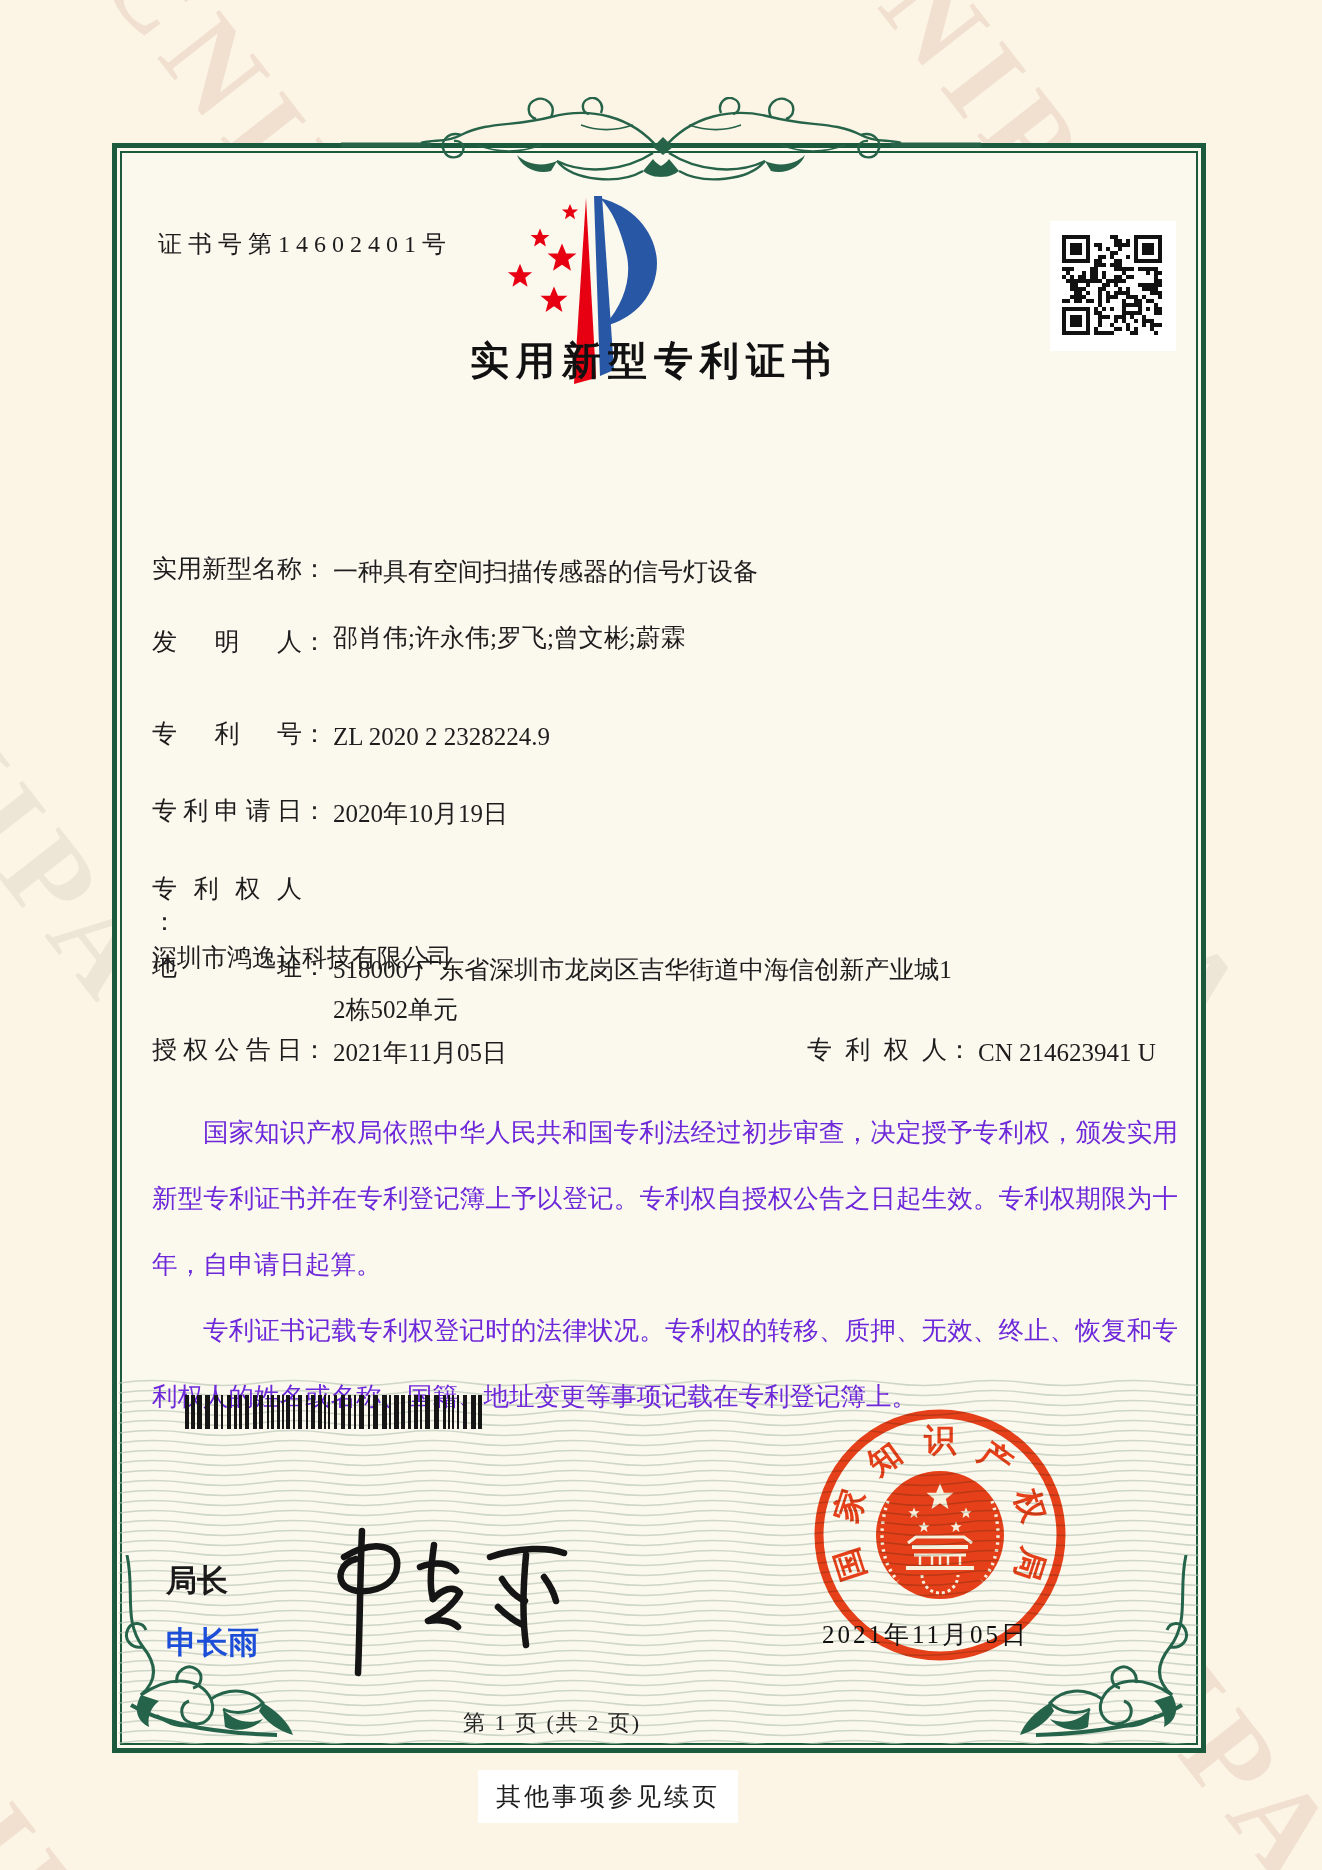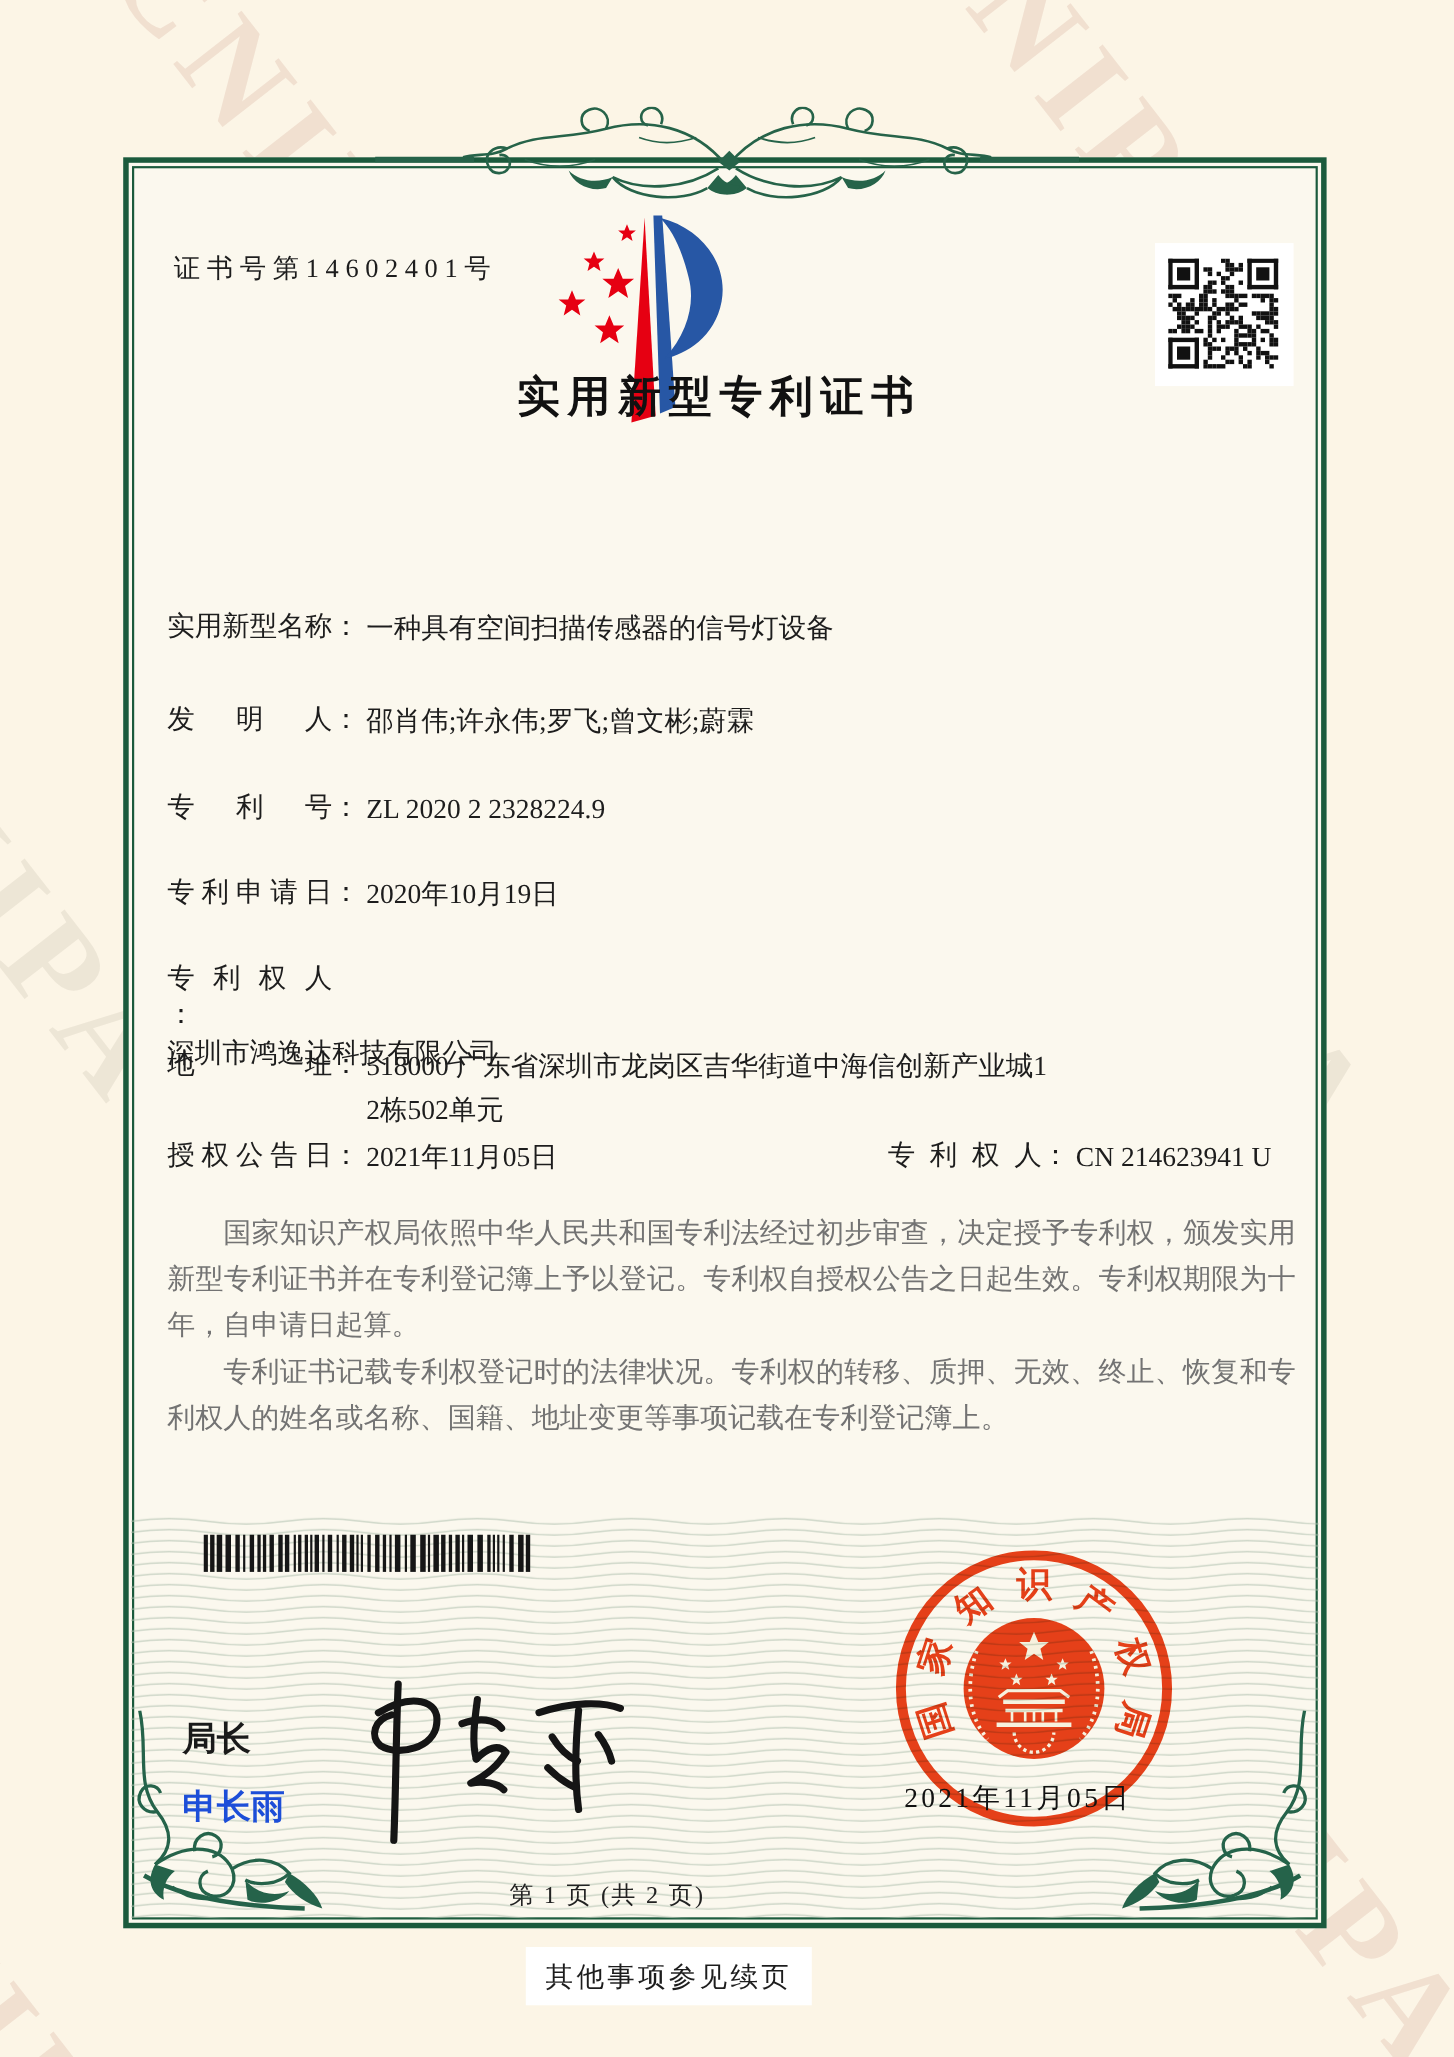--- a/index.html
+++ b/index.html
@@ -17,21 +17,21 @@
   .logo{position:absolute;left:478px;top:186px;}
   .qr-wrap{position:absolute;left:1050px;top:221px;width:126px;height:130px;background:#fff;display:flex;align-items:center;justify-content:center;}
   .title{position:absolute;left:112px;top:334px;width:1084px;text-align:center;font-size:39px;font-weight:bold;letter-spacing:7px;color:#111;}
   
   .field-row{position:absolute;left:152px;font-size:25px;color:#1d1d1d;display:flex;align-items:flex-start;}
   .field-label{display:inline-block;width:150px;text-align:justify;text-align-last:justify;}
   .field-colon{display:inline-block;margin-right:6px;}
   .field-value{display:inline-block;white-space:pre-line;max-width:760px;line-height:40px;}
   .grant-two{position:absolute;left:655px;top:0;display:flex;font-size:25px;}
   
-  .body-text{position:absolute;left:152px;top:1100px;width:1026px;font-size:25.5px;line-height:42px;color:#737373;text-align:justify;}
+  .body-text{position:absolute;left:152px;top:1100px;width:1026px;font-size:25.5px;line-height:66px;color:#6d28d9;text-align:justify;}
   .body-text p{margin:0;text-indent:2em;}
   
   .barcode{position:absolute;left:185px;top:1395px;}
   
   .waves{position:absolute;left:119px;top:1378px;pointer-events:none;}
   
   .signer-title{position:absolute;left:166px;top:1560px;font-size:31px;font-weight:bold;font-family:"Liberation Sans","DejaVu Sans",sans-serif;color:#1a1a1a;}
   .signer-name{position:absolute;left:166px;top:1622px;font-size:31px;font-weight:bold;font-family:"Liberation Sans","DejaVu Sans",sans-serif;color:#1d4ed8;}
   .signature{position:absolute;left:300px;top:1505px;}
   
@@ -369,21 +369,21 @@
       </svg>
   </div>
 
   <div class="title">实用新型专利证书</div>
 
   <div class="field-row" style="top:552px;">
     <span class="field-label">实用新型名称</span>
     <span class="field-colon">：</span>
     <span class="field-value">一种具有空间扫描传感器的信号灯设备</span>
   </div>
-  <div class="field-row" style="top:637px;">
+  <div class="field-row" style="top:618px;align-items:flex-end;">
     <span class="field-label">发明人</span>
     <span class="field-colon">：</span>
     <span class="field-value">邵肖伟;许永伟;罗飞;曾文彬;蔚霖</span>
   </div>
   <div class="field-row" style="top:717px;">
     <span class="field-label">专利号</span>
     <span class="field-colon">：</span>
     <span class="field-value">ZL 2020 2 2328224.9</span>
   </div>
   <div class="field-row" style="top:794px;">

